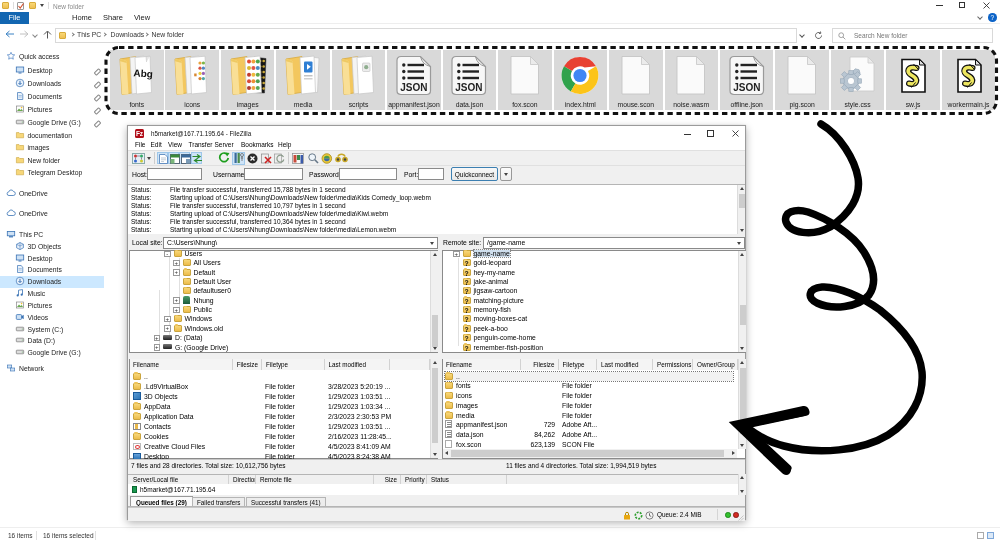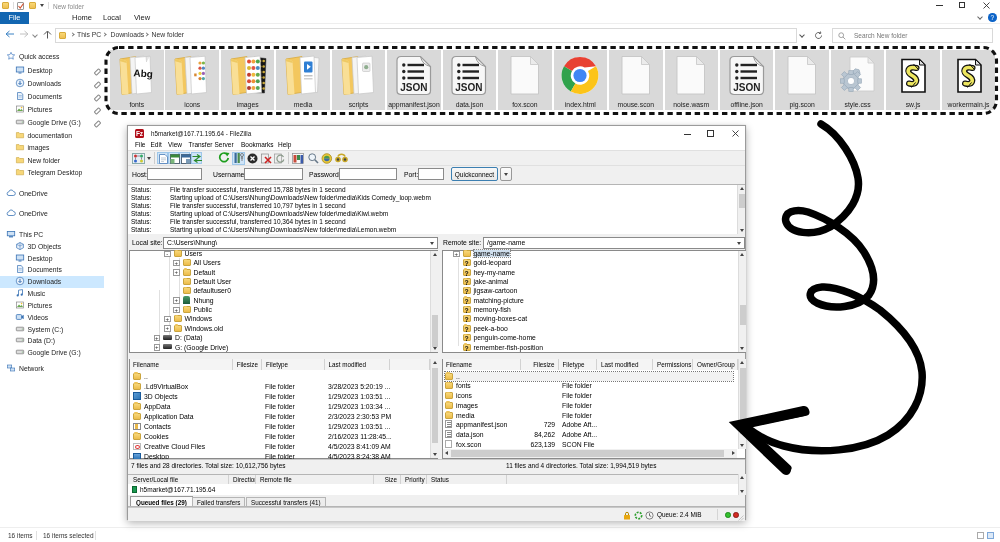--- a/index.html
+++ b/index.html
@@ -95,21 +95,21 @@
     <span style="position:absolute;left:936px;top:5px;width:7px;height:1px;background:#333;"></span>
     <span style="position:absolute;left:959px;top:2px;width:6px;height:6px;border:1px solid #333;"></span>
     <svg style="position:absolute;left:983px;top:2px;" width="7" height="7">
         <path d="M0.5 0.5 L6.5 6.5 M6.5 0.5 L0.5 6.5" stroke="#333" stroke-width="0.9"></path>
       </svg>
   </div>
 
   <div id="exp-tabs" class="abs">
     <span class="tab-file">File</span>
     <span class="tab-x" style="left:36px;">Home</span>
-    <span class="tab-x" style="left:67px;">Local</span>
+    <span class="tab-x" style="left:67px;">Share</span>
     <span class="tab-x" style="left:98px;">View</span>
     <span class="chev" style="position:absolute;left:978px;top:3px;"></span>
     <span style="position:absolute;left:988px;top:1px;width:8.5px;height:8.5px;border-radius:50%;background:#0d64c8;color:#fff;font-size:6.5px;text-align:center;line-height:9px;">?</span>
   </div>
 
   <div id="exp-addr" class="abs">
     <svg style="position:absolute;left:5px;top:6px;" width="10" height="8">
         <path d="M9 4 H1.5 M4.5 1 L1 4 L4.5 7" stroke="#3b82c4" stroke-width="1" fill="none"></path>
       </svg>
     <svg style="position:absolute;left:19px;top:6px;" width="10" height="8">

